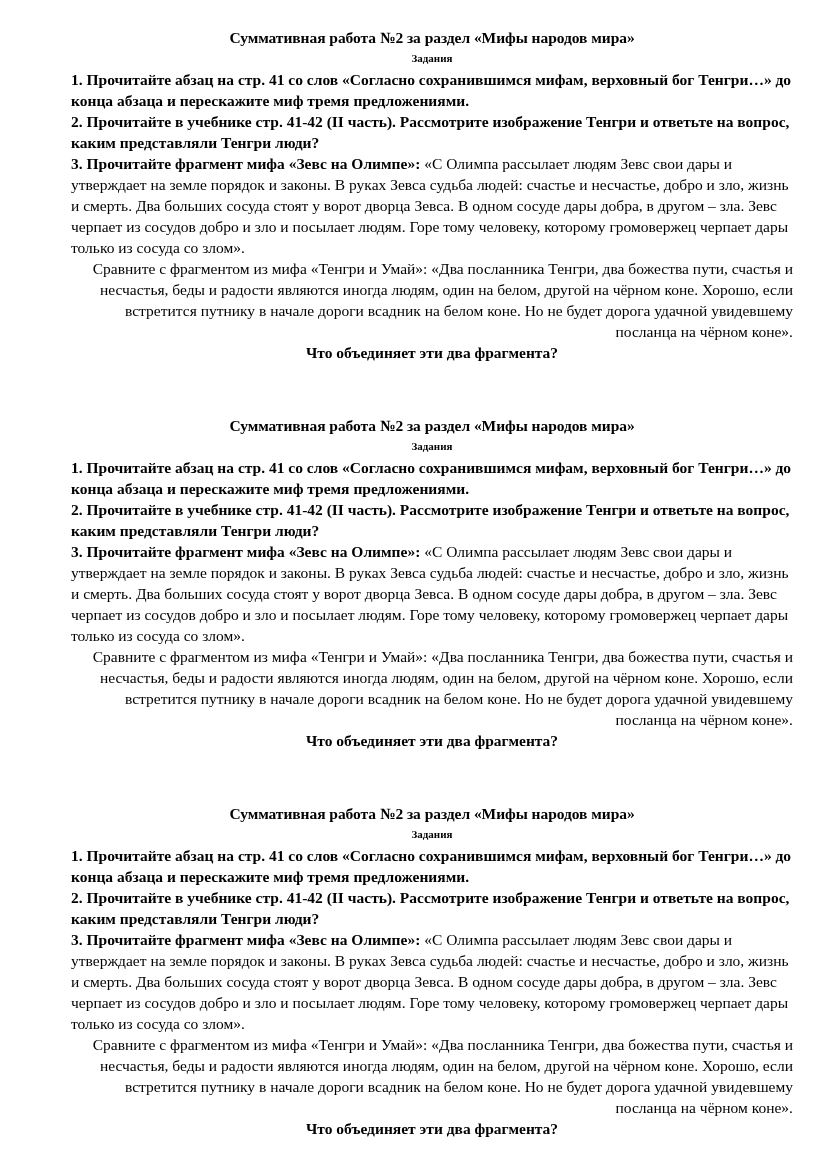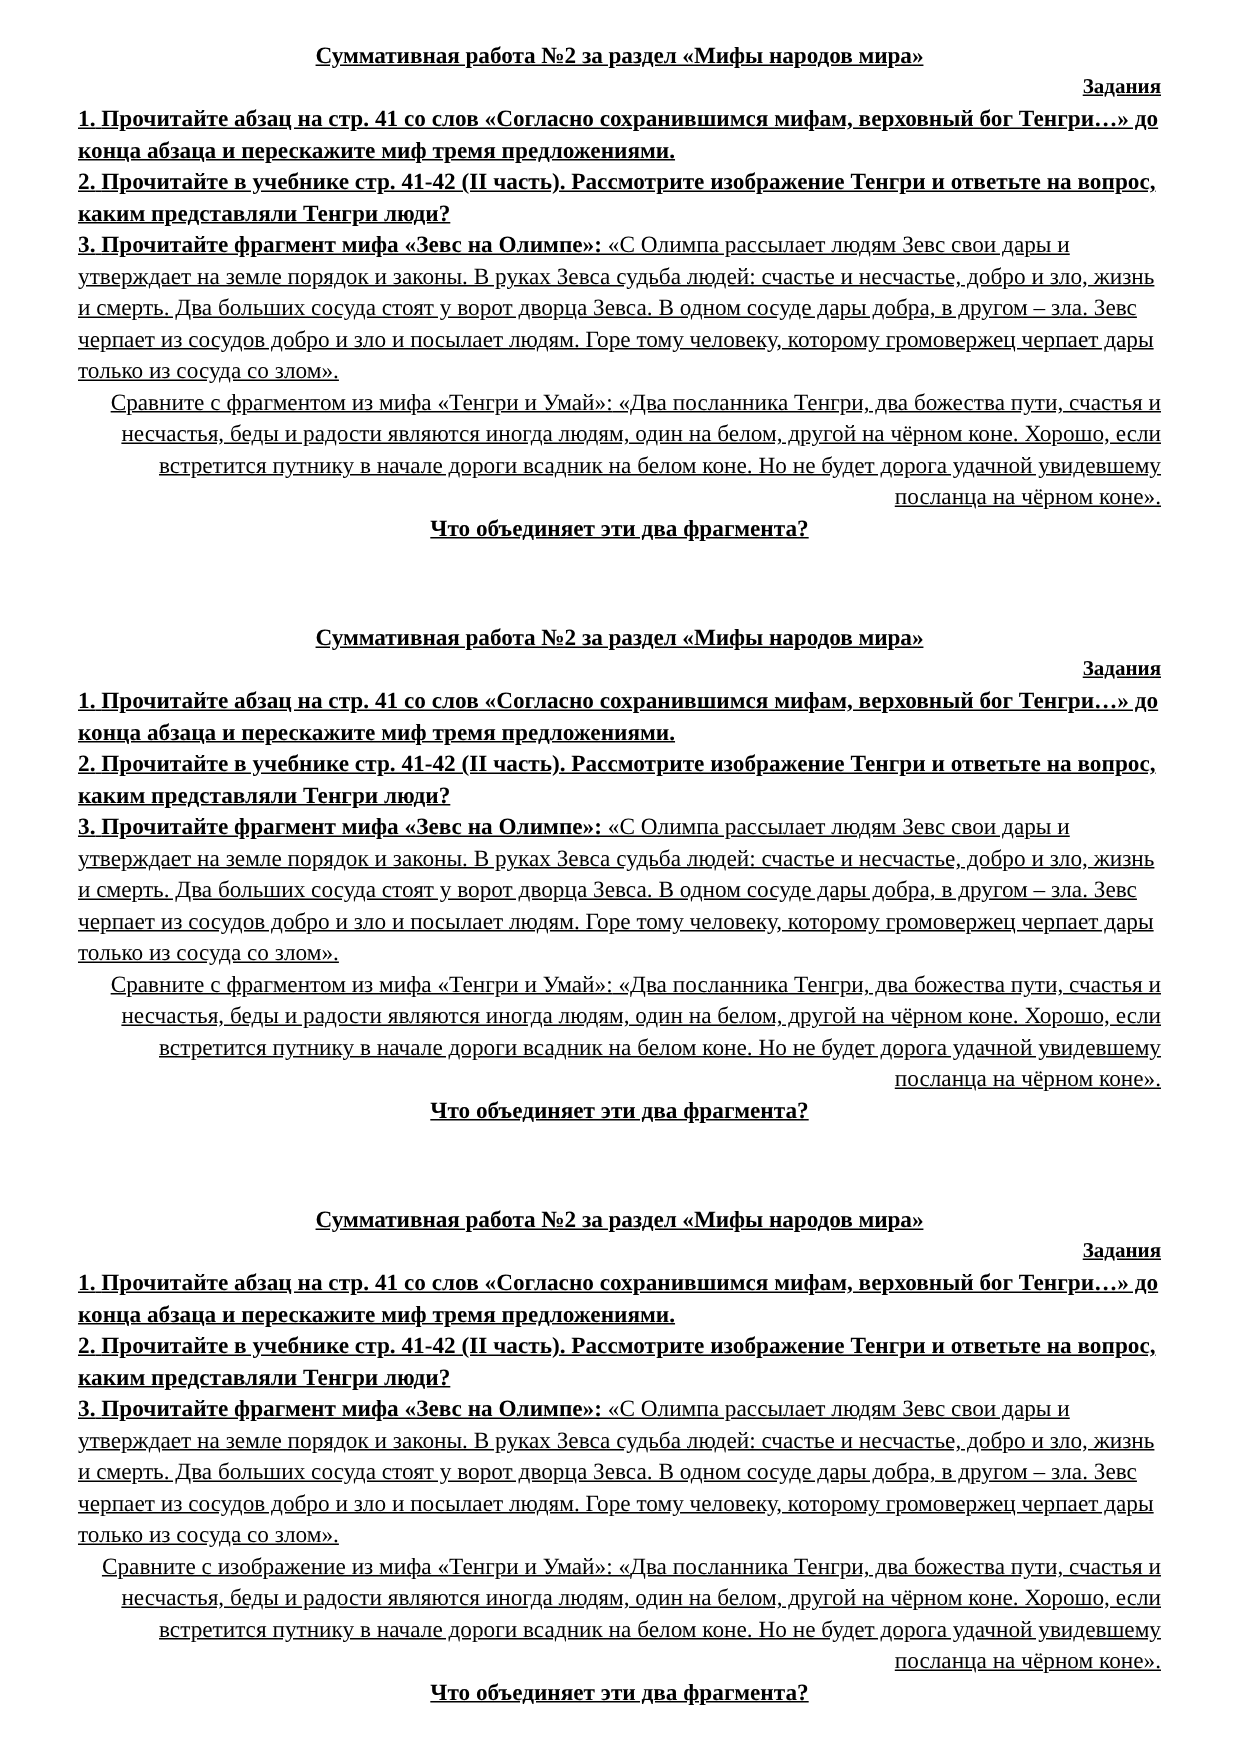--- a/index.html
+++ b/index.html
@@ -18,37 +18,36 @@
   .page {
     width: 827px;
     height: 1170px;
     box-sizing: border-box;
     padding: 0;
     position: relative;
     background: #ffffff;
   }
   .worksheet {
     width: 722px;
-    margin: 0 auto 0 52px;
-    text-decoration: underline;
+    margin: 0 auto 0 71px;
   }
   .worksheet + .worksheet {
     margin-top: 52px;
   }
   .ws-title {
     text-align: center;
     font-weight: bold;
     font-size: 15.5px;
     line-height: 21px;
     letter-spacing: -0.05px;
   }
   .ws-subtitle {
-    text-align: right;
+    text-align: center;
     font-weight: bold;
-    font-size: 14px;
+    font-size: 11px;
     line-height: 21px;
   }
   .task {
     font-size: 15.5px;
     line-height: 21px;
     text-align: left;
   }
   .task .num {
     font-weight: bold;
   }
@@ -143,19 +142,19 @@
       <span class="num">2.</span>
       <span class="b">Прочитайте в учебнике стр. 41-42 (II часть). Рассмотрите изображение Тенгри и ответьте на вопрос, каким представляли Тенгри люди?</span>
     </p>
 
     <p class="task" style="margin:0;">
       <span class="num">3.</span>
       <span class="b">Прочитайте фрагмент мифа «Зевс на Олимпе»:</span><span class="r"> «С Олимпа рассылает людям Зевс свои дары и утверждает на земле порядок и законы. В руках Зевса судьба людей: счастье и несчастье, добро и зло, жизнь и смерть. Два больших сосуда стоят у ворот дворца Зевса. В одном сосуде дары добра, в другом – зла. Зевс черпает из сосудов добро и зло и посылает людям. Горе тому человеку, которому громовержец черпает дары только из сосуда со злом».</span>
     </p>
 
     <p class="passage" style="margin:0;">
-      <span class="b">Сравните с изображение из мифа «Тенгри и Умай»: «</span><span class="r">Два посланника Тенгри, два божества пути, счастья и несчастья, беды и радости являются иногда людям, один на белом, другой на чёрном коне. Хорошо, если встретится путнику в начале дороги всадник на белом коне. Но не будет дорога удачной увидевшему посланца на чёрном коне».</span>
+      <span class="b">Сравните с фрагментом из мифа «Тенгри и Умай»: «</span><span class="r">Два посланника Тенгри, два божества пути, счастья и несчастья, беды и радости являются иногда людям, один на белом, другой на чёрном коне. Хорошо, если встретится путнику в начале дороги всадник на белом коне. Но не будет дорога удачной увидевшему посланца на чёрном коне».</span>
     </p>
 
     <p class="closing" style="margin:0;">Что объединяет эти два фрагмента?</p>
   </section>
 
 </div>
 
 </body></html>

